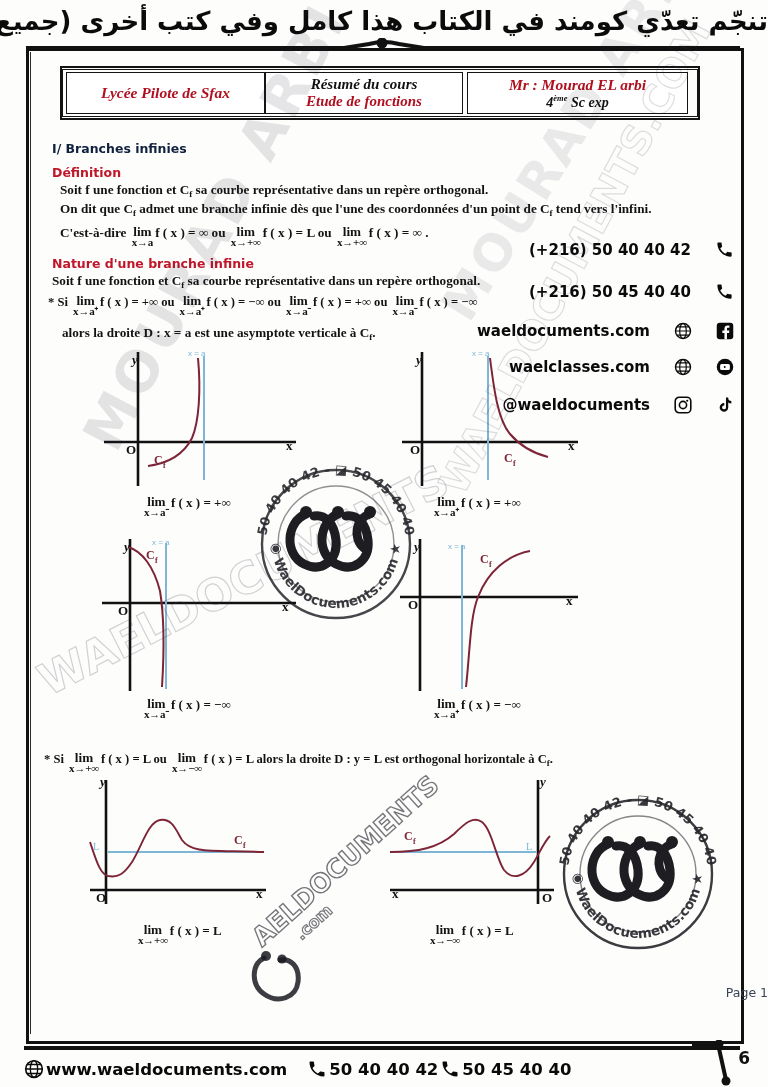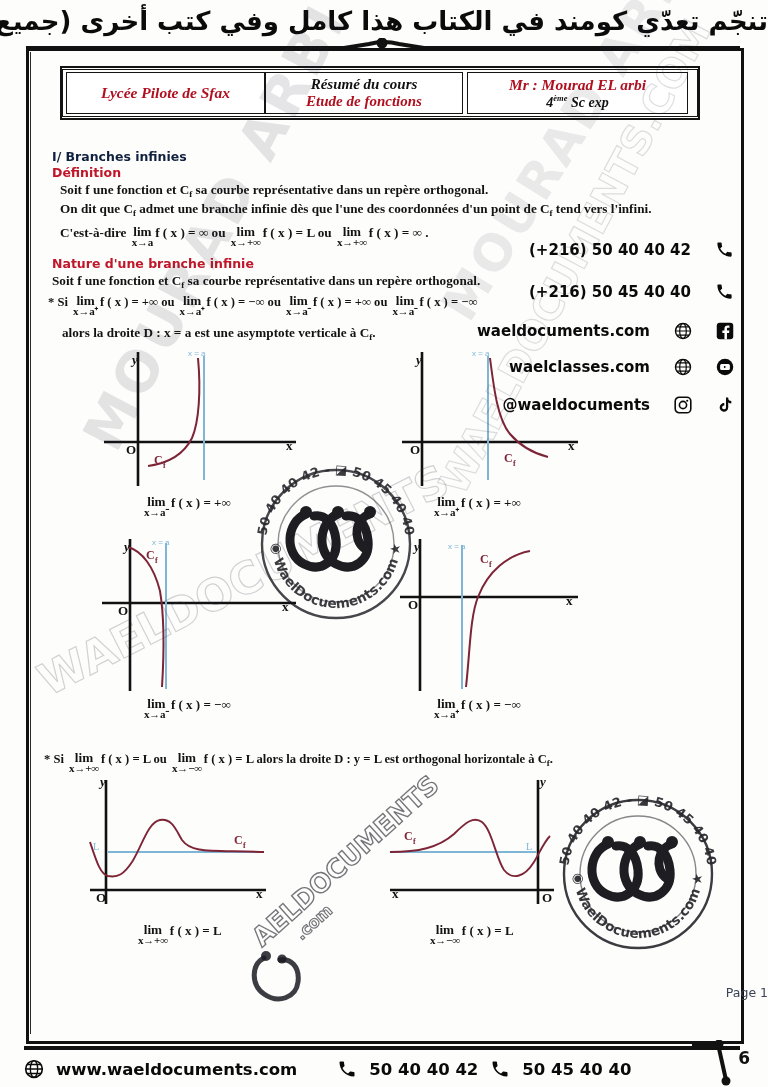--- a/index.html
+++ b/index.html
@@ -102,21 +102,21 @@
 
   .pagenum{
     position:absolute;left:0;width:768px;text-align:center;
     font-family:"DejaVu Sans",sans-serif;font-size:12.5px;color:#3a4356;
   }
 
   
   .footer-rule{position:absolute;left:24px;top:1046px;width:716px;height:4px;background:#111;}
   .footer{
     position:absolute;left:24px;top:1054px;width:716px;height:30px;
-    display:flex;align-items:center;gap:12px;
+    display:flex;align-items:center;gap:2px;
     font-family:"DejaVu Sans",sans-serif;font-weight:bold;font-size:16.5px;color:#0a0a0a;
     white-space:nowrap;
   }
   .footer .gap{width:16px;}
   .pagebadge{
     position:absolute;right:18px;top:1048px;
     font-family:"DejaVu Sans",sans-serif;font-weight:bold;font-size:17px;color:#111;
   }
   .corner-notch{position:absolute;right:36px;top:1040px;width:40px;height:46px;}
 </style>
@@ -146,21 +146,21 @@
         <span class="l2 blk">Résumé du cours</span>
         <span class="l2 red">Etude de fonctions</span>
       </div>
       <div class="hdr-cell c3">
         <span class="l1 red">Mr : Mourad EL arbi</span>
         <span class="l2 blk"><span>4</span><sup class="sm">ème</sup> <span>Sc exp</span></span>
       </div>
     </div>
   </div>
 
-  <div class="sec-title navy" style="left:52px;top:149px;">I/ Branches infinies</div>
+  <div class="sec-title navy" style="left:52px;top:141px;">I/ Branches infinies</div>
   <div class="sec-title red" style="left:52px;top:165px;">Définition</div>
 
   <div class="para" style="left:60px;top:182px;">
     <span>Soit f une fonction et C</span><sub class="s">f</sub><span> sa courbe représentative dans un repère orthogonal.</span>
   </div>
 
   <div class="para" style="left:60px;top:201px;">
     <span>On dit que C</span><sub class="s">f</sub><span> admet une branche infinie dès que l'une des coordonnées d'un point de C</span><sub class="s">f</sub><span> tend vers l'infini.</span>
   </div>
 

